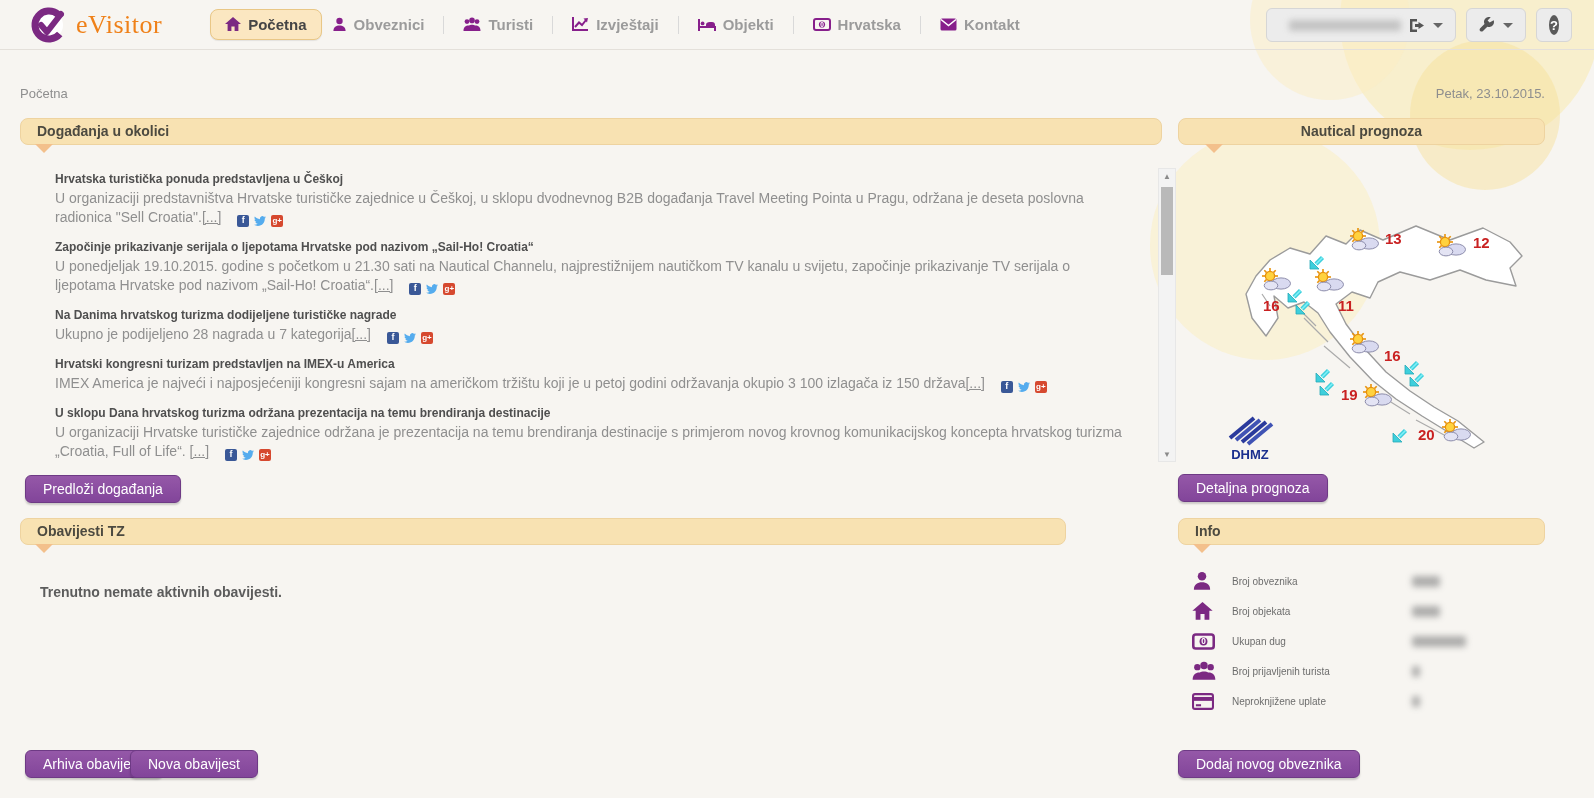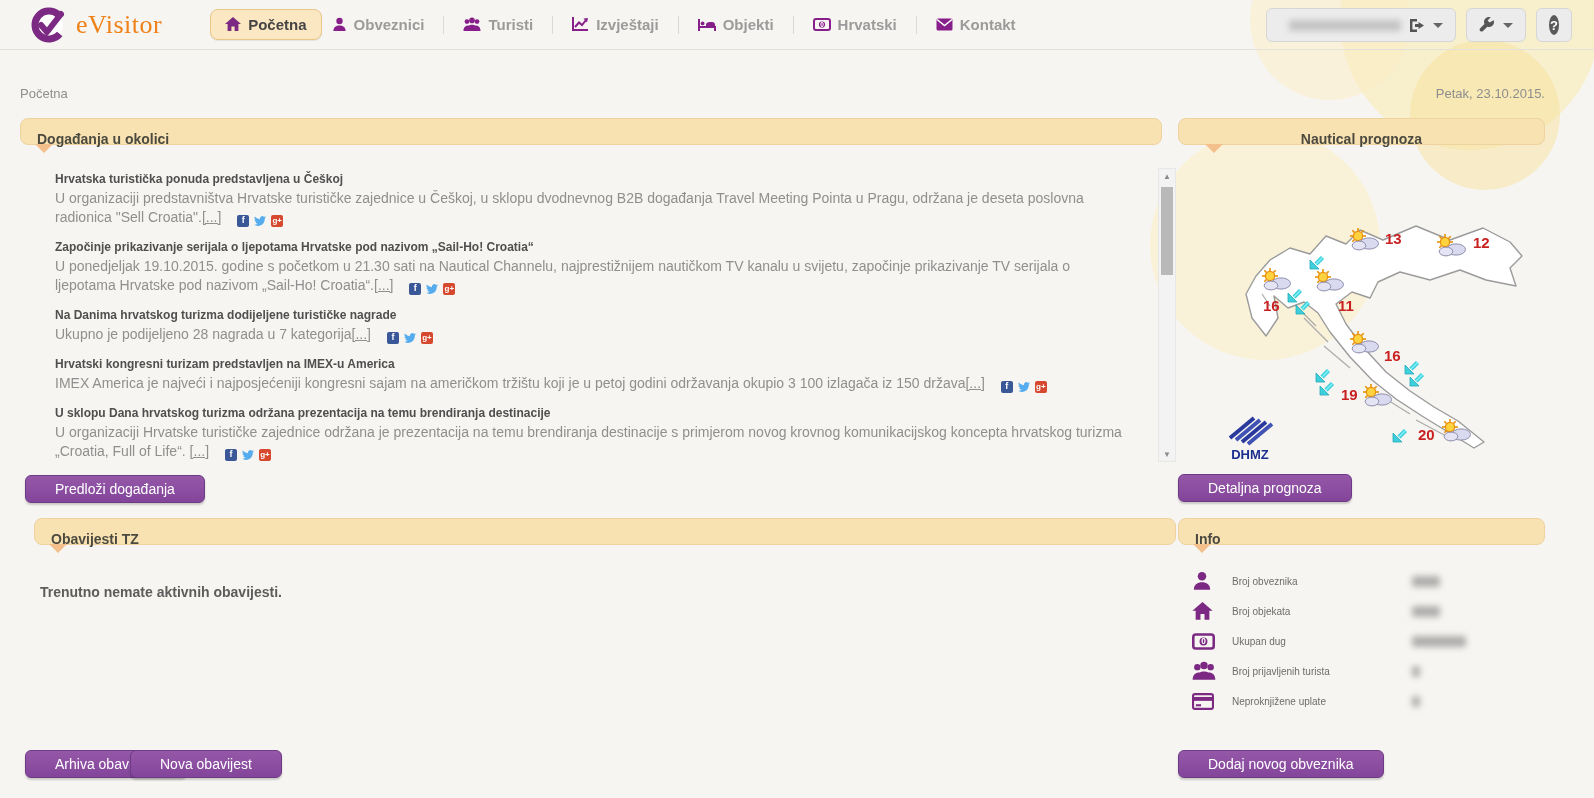--- a/index.html
+++ b/index.html
@@ -38,28 +38,28 @@
   .redact { display:inline-block; height:11px; border-radius:2px; background:#909090;
             filter:blur(3px); opacity:.7; }
 
   
   .crumb { position:absolute; left:20px; top:86px; font-size:13px; color:#8e8e8e; }
   .date  { position:absolute; right:49px; top:86px; font-size:13px; color:#8e8e8e; }
 
   
   .panel-hdr { position:absolute; height:27px; background:#f8e2b2; border:1px solid #eed3a0;
                border-radius:8px; font-size:14px; font-weight:bold; color:#4c4a40;
-               line-height:25px; padding:8px 16px; z-index:2; }
+               line-height:25px; padding:0 16px; z-index:2; }
   .panel-hdr .ptr { position:absolute; bottom:-9px; left:14px; width:0; height:0;
                border-left:9px solid transparent; border-right:9px solid transparent;
                border-top:9px solid #f3c08c; }
   .hdr-events  { left:20px;  top:118px; width:1142px; }
   .hdr-weather { left:1178px; top:118px; width:367px; text-align:center; }
   .hdr-weather .ptr { left:26px; }
-  .hdr-notices { left:34px;  top:518px; width:1142px; }
+  .hdr-notices { left:20px;  top:518px; width:1046px; }
   .hdr-info    { left:1178px; top:518px; width:367px; }
 
   
   .news { position:absolute; left:55px; top:170px; width:1078px; z-index:1; }
   .news-item { margin-bottom:11px; }
   .news-title { font-size:12px; font-weight:bold; color:#4f4f4f; line-height:19px; }
   .news-body  { font-size:14px; color:#8f8f8f; line-height:19px; }
   .more-link  { color:#8f8f8f; text-decoration:underline; cursor:pointer; }
   .social { display:inline-flex; gap:5px; margin-left:12px; vertical-align:-1px; }
   .soc { width:12px; height:12px; border-radius:2px; display:inline-flex; align-items:center;
@@ -71,21 +71,21 @@
   .sbar { position:absolute; left:1158px; top:168px; width:18px; height:294px;
           background:#f3f3f3; border:1px solid #e7e7e7; z-index:2; }
   .sbar .arrow { position:absolute; left:0; width:16px; height:14px; color:#8a8a8a; font-size:8px;
                  display:flex; align-items:center; justify-content:center; cursor:pointer; }
   .sbar .up { top:0; } .sbar .down { bottom:0; }
   .sbar .thumb { position:absolute; left:2px; top:18px; width:12px; height:88px; background:#b9b9b9; cursor:pointer; }
 
   
   .btn { display:inline-flex; align-items:center; justify-content:center;
          background:linear-gradient(#9558a8,#82459a); color:#fff; font-size:14px;
-         border:1px solid #6e3a85; border-radius:6px; padding:0 29px; height:28px;
+         border:1px solid #6e3a85; border-radius:6px; padding:0 17px; height:28px;
          box-shadow:0 2px 2px rgba(0,0,0,.18); cursor:pointer; white-space:nowrap;
          font-family:"Liberation Sans", sans-serif; }
   .btn-suggest { position:absolute; left:25px;  top:475px; }
   .btn-detail  { position:absolute; left:1178px; top:474px; }
   .btn-archive { position:absolute; left:25px;  top:750px; }
   .btn-new     { position:absolute; left:130px; top:750px; }
   .btn-add     { position:absolute; left:1178px; top:750px; }
 
   
   .notice-empty { position:absolute; left:40px; top:584px; font-size:14px; font-weight:bold; color:#5c5c5c; }
@@ -162,21 +162,21 @@
         </svg>
         <span>Objekti</span>
       </div>
       <div class="nav-sep"></div>
       <div class="nav-item">
         <svg width="18" height="13" viewBox="0 0 18 13">
           <rect x="1" y="1" width="16" height="11" rx="2" fill="none" stroke="#871f8b" stroke-width="2"></rect>
           <circle cx="9" cy="6.5" r="3.1" fill="#871f8b"></circle>
           <text x="9" y="8.8" font-size="6.5" font-weight="bold" fill="#fff" text-anchor="middle">0</text>
         </svg>
-        <span>Hrvatski</span>
+        <span>Hrvatska</span>
       </div>
       <div class="nav-sep"></div>
       <div class="nav-item">
         <svg width="17" height="13" viewBox="0 0 17 13">
           <rect x="0.5" y="0.5" width="16" height="12" rx="1.5" fill="#871f8b"></rect>
           <polyline points="1,1.5 8.5,7.5 16,1.5" fill="none" stroke="#fff" stroke-width="1.6"></polyline>
         </svg>
         <span>Kontakt</span>
       </div>
     </div>

